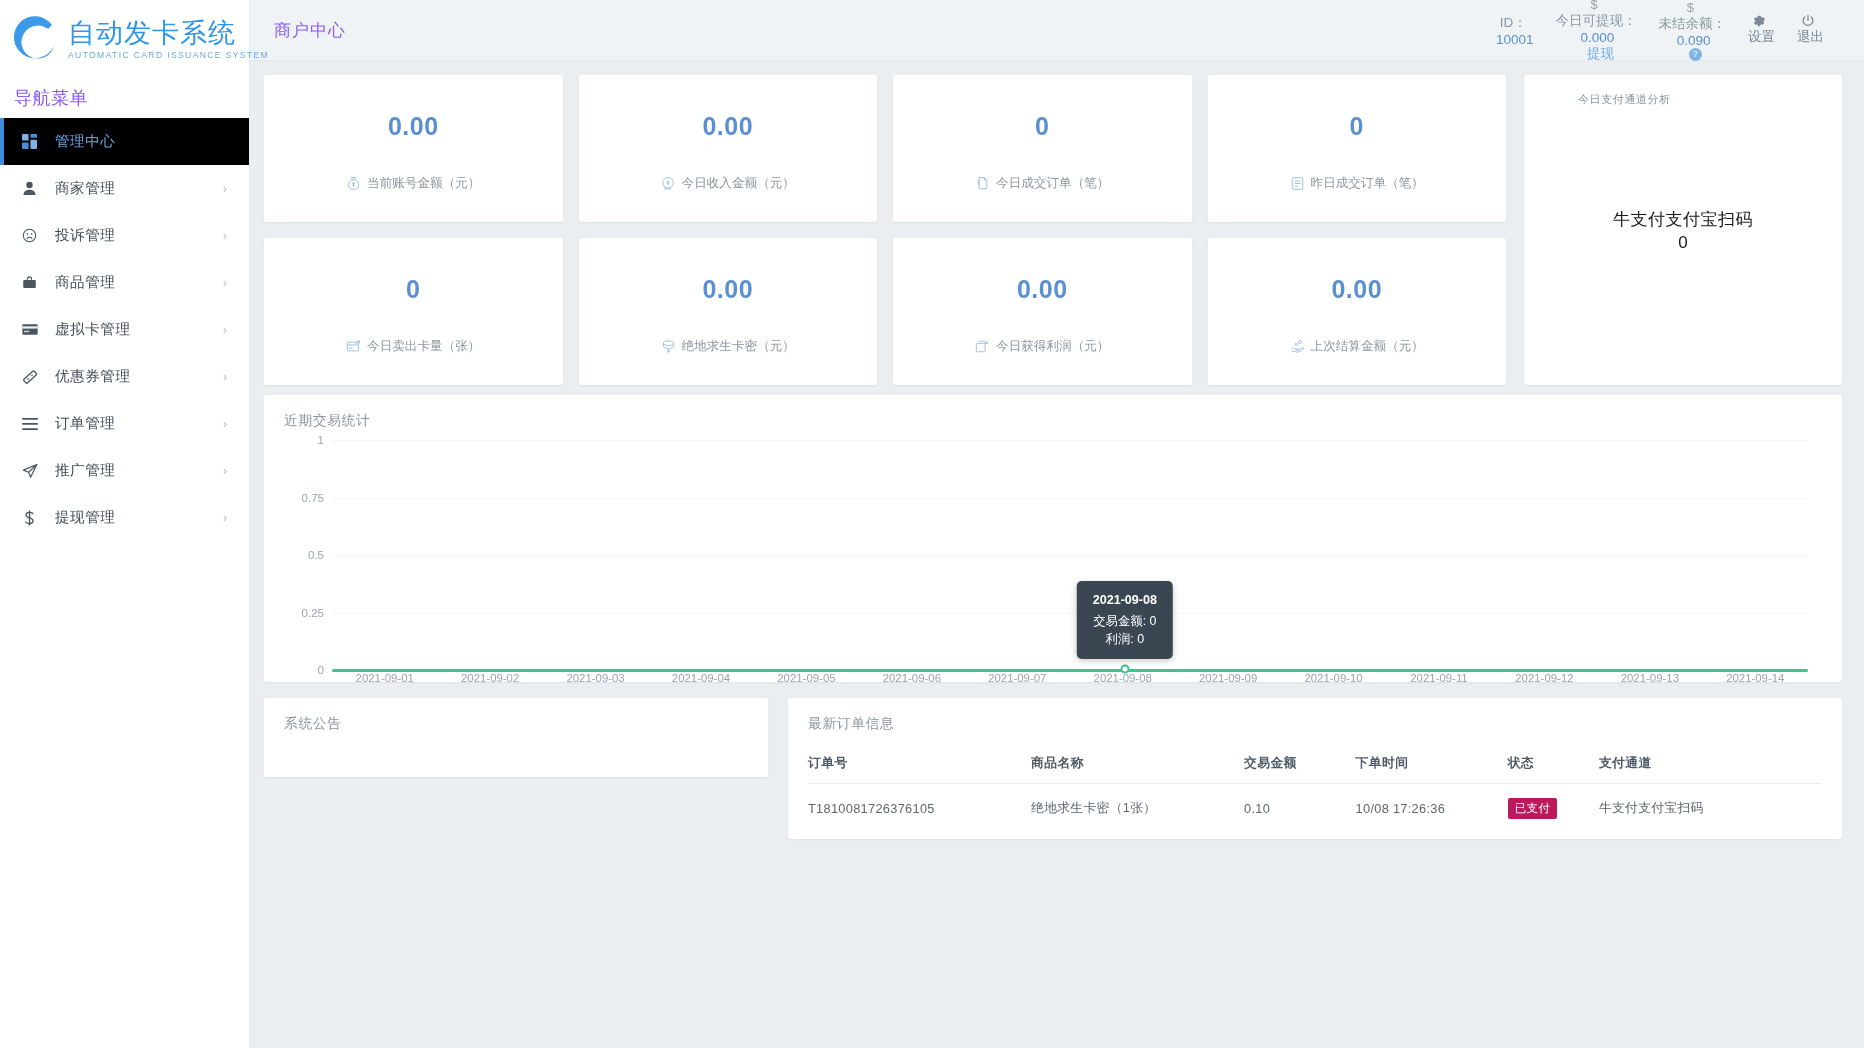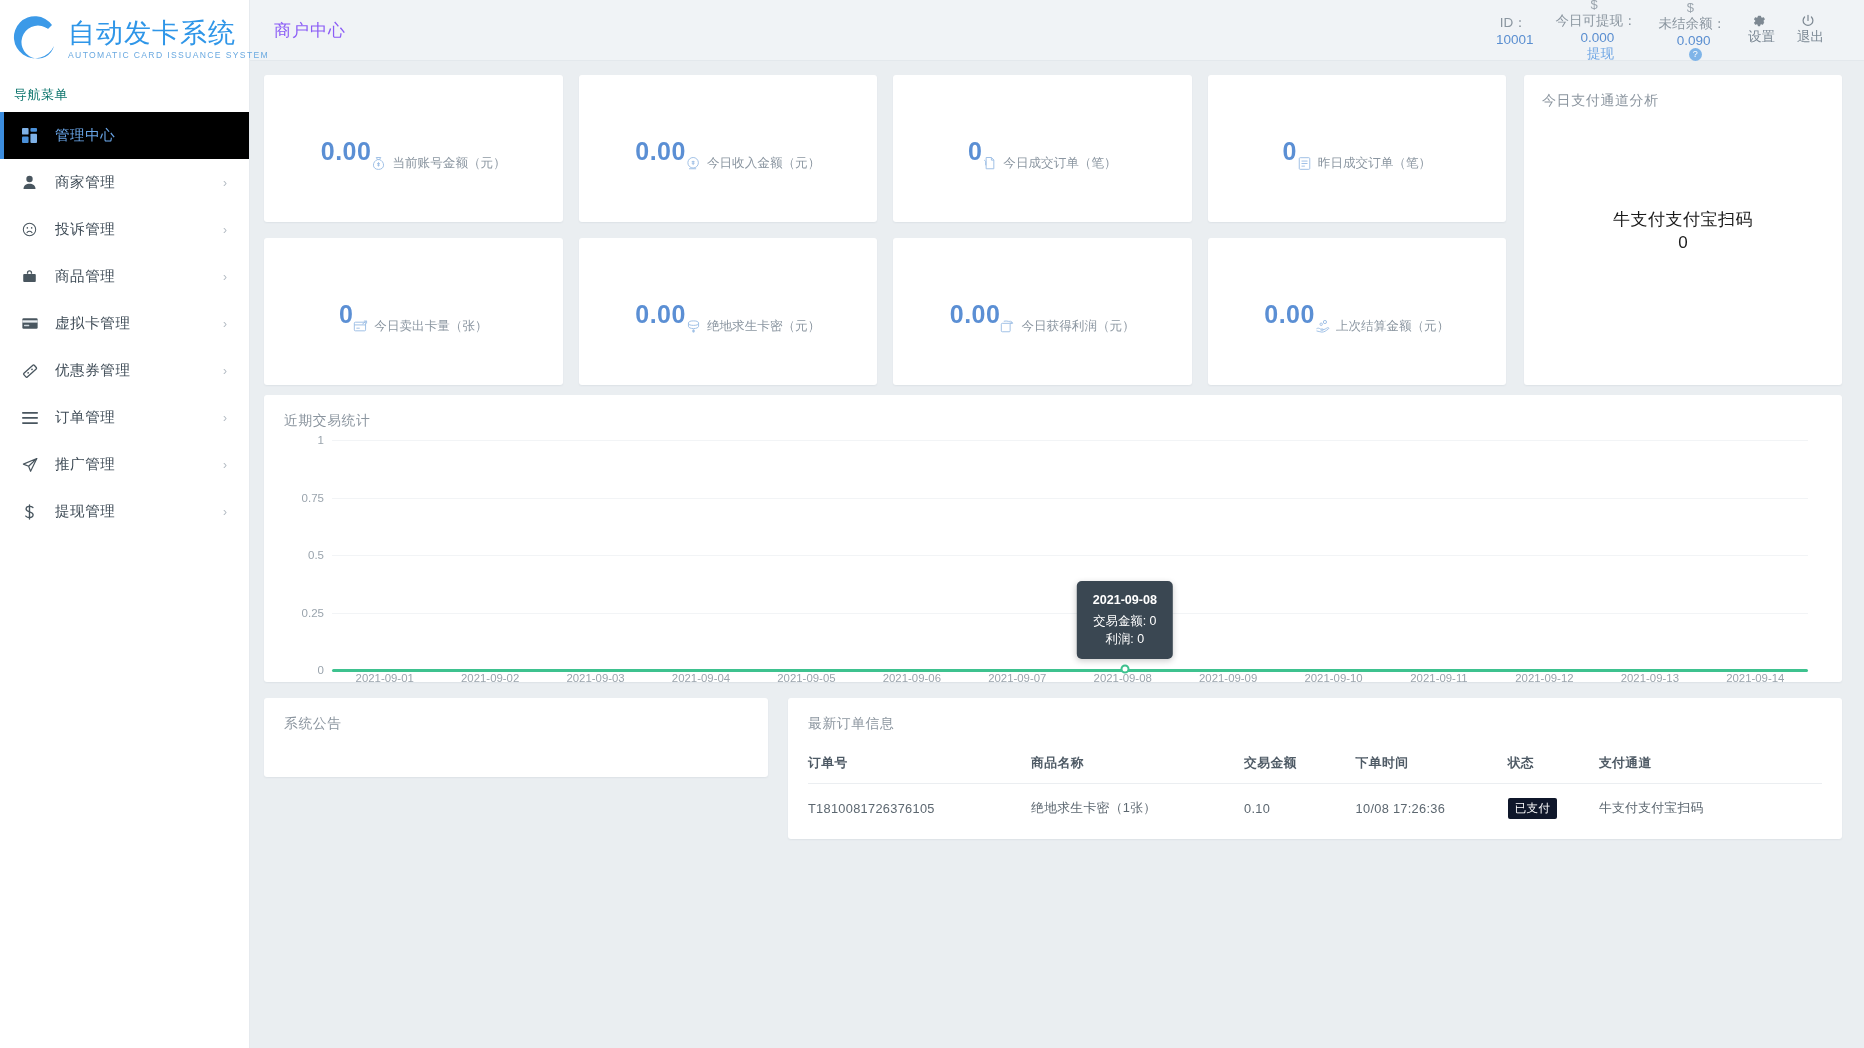--- a/index.html
+++ b/index.html
@@ -25,21 +25,21 @@
   .logo-text { display: flex; flex-direction: column; justify-content: center; }
   .logo-cn {
     font-size: 27px; color: #2f96e8; letter-spacing: 1px;
     font-weight: 500; line-height: 30px; white-space: nowrap;
   }
   .logo-en {
     font-size: 8.6px; color: #6aa9e0; letter-spacing: 1.35px;
     line-height: 12px; white-space: nowrap; margin-top: 1px;
   }
   .nav-caption {
-    font-size: 13px; color: #0f766e; padding: 14px 0 8px 14px;
+    font-size: 18px; color: #8b5cf6; padding: 14px 0 8px 14px;
     letter-spacing: .5px;
   }
   .nav-list { list-style: none; }
   .nav-item {
     position: relative; height: 47px; display: flex; align-items: center;
     padding-left: 22px; cursor: pointer; font-size: 14.5px; color: #3e4b56;
   }
   .nav-item .nav-ico {
     width: 26px; flex: 0 0 26px; display: flex; align-items: center;
     justify-content: flex-start; color: #4a5763;
@@ -86,37 +86,37 @@
   
   .top-row { display: flex; gap: 18px; align-items: stretch; }
   .stats-grid {
     flex: 1 1 auto; display: grid;
     grid-template-columns: repeat(4, 1fr); gap: 16px;
   }
   .card {
     background: #fff; border-radius: 3px; box-shadow: 0 1px 2px rgba(20,40,60,.06);
   }
   .stat-card {
-    height: 147px; display: flex; flex-direction: row;
+    height: 147px; display: flex; flex-direction: column;
     align-items: center; justify-content: center; padding-bottom: 4px;
   }
   .stat-num {
     font-size: 25px; font-weight: bold; color: #5b8fd4; letter-spacing: .5px;
     margin-top: 10px;
   }
   .stat-foot {
     margin-top: 34px; display: flex; align-items: center; gap: 6px;
     font-size: 12.6px; color: #8b96a1;
   }
   .stat-foot svg { display: block; }
 
   .channel-card {
     flex: 0 0 318px; height: 310px; position: relative; padding: 17px 18px;
   }
-  .channel-title { font-size: 14px; color: #8b959f; letter-spacing: .6px; }
+  .channel-title { font-size: 11px; color: #8b959f; letter-spacing: .6px; margin-left: 36px; }
   .channel-body {
     position: absolute; left: 0; right: 0; top: 0; bottom: 0;
     display: flex; flex-direction: column; align-items: center; justify-content: center;
     gap: 2px;
   }
   .channel-name { font-size: 17px; color: #1a1a1a; letter-spacing: .5px; }
   .channel-val { font-size: 17px; color: #1a1a1a; }
 
   
   .chart-card { margin-top: 10px; height: 287px; padding: 17px 24px 0 20px; position: relative; }
@@ -160,21 +160,21 @@
   .orders-title { font-size: 13.8px; color: #8b959f; letter-spacing: .6px; }
   table.orders { width: 100%; border-collapse: collapse; margin-top: 16px; }
   table.orders th {
     text-align: left; font-size: 12.8px; color: #4f5b66; font-weight: bold;
     padding: 6px 0 11px 0; border-bottom: 1px solid #ebeef1; letter-spacing: .4px;
   }
   table.orders td {
     font-size: 12.8px; color: #5c6770; padding: 14px 0 6px 0; letter-spacing: .3px;
   }
   .badge-paid {
-    display: inline-block; background: #0f172a; color: #fff; font-size: 11.5px;
+    display: inline-block; background: #be185d; color: #fff; font-size: 11.5px;
     padding: 3px 7px; border-radius: 2px; letter-spacing: .4px;
   }
   .col-no { width: 22%; } .col-name { width: 21%; } .col-amt { width: 11%; }
   .col-time { width: 15%; } .col-state { width: 9%; } .col-chan { width: 22%; }
 
   .footer {
     height: 56px; flex: 0 0 56px; display: flex; align-items: center;
     padding-left: 22px; font-size: 12.8px; color: #a9b2ba;
     border-top: 1px solid #e1e6ea; margin-top: 16px;
   }

